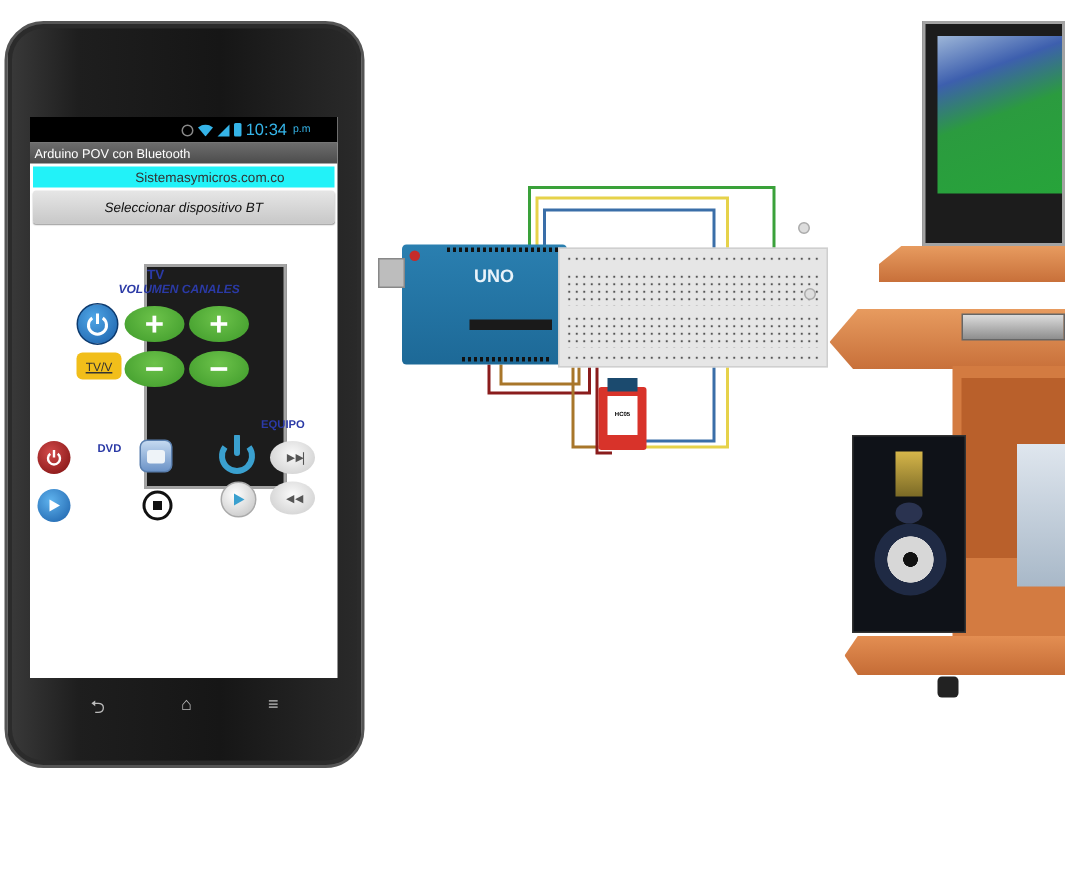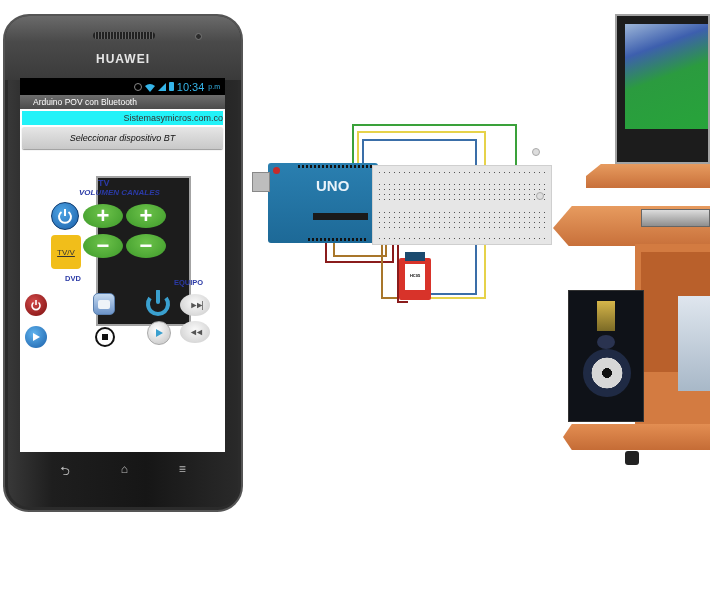--- a/index.html
+++ b/index.html
@@ -10,64 +10,64 @@
     background: linear-gradient(90deg, #3a3a3a 0%, #1e1e1e 20%, #161616 60%, #2a2a2a 100%);
     border: 2px solid #555; box-shadow: inset 0 0 0 3px #2b2b2b; }
   .phone .top { position: absolute; left: 0; top: 0; width: 100%; height: 64px; border-radius: 24px 24px 0 0;
     background: linear-gradient(180deg, #6a6a6a 0%, #4a4a4a 40%, #3a3a3a 100%); }
   .speaker { position: absolute; left: 88px; top: 16px; width: 62px; height: 7px; border-radius: 4px;
     background: repeating-linear-gradient(90deg, #222 0 2px, #666 2px 3px); }
   .camera { position: absolute; left: 190px; top: 17px; width: 7px; height: 7px; border-radius: 50%; background: #2c2c2c; border: 1px solid #777; }
   .brand { position: absolute; left: 0; width: 100%; top: 36px; text-align: center; color: #e6e6e6; font-weight: bold; font-size: 12px; letter-spacing: 1px; }
 
   .screen { position: absolute; left: 15px; top: 62px; width: 205px; height: 374px; background: #ffffff; overflow: hidden; }
-  .statusbar { height: 17px; background: #000; display: flex; justify-content: flex-end; align-items: center; gap: 3px; padding-right: 5px; color: #35b4e8; font-size: 10px; }
+  .statusbar { height: 17px; background: #000; display: flex; justify-content: flex-end; align-items: center; gap: 3px; padding-right: 18px; color: #35b4e8; font-size: 10px; }
   .statusbar .time { font-size: 11px; }
   .statusbar .ampm { font-size: 7px; margin-left: 1px; }
   .sb-icon { display: inline-block; }
   .alarm { width: 8px; height: 8px; border-radius: 50%; border: 1px solid #888; }
   .wifi { width: 10px; height: 8px; }
   .signal { width: 0; height: 0; border-left: 8px solid transparent; border-bottom: 8px solid #35b4e8; }
   .battery { width: 5px; height: 9px; background: #35b4e8; border-radius: 1px; }
 
-  .titlebar { height: 14px; background: linear-gradient(180deg, #6d6d6d, #4c4c4c); color: #fff; font-size: 8.5px; line-height: 14px; padding-left: 13px; }
-  .site-banner { margin: 2px 2px 0; height: 14px; background: #22f2f8; color: #333; font-size: 9px; text-align: right; line-height: 14px; padding-left: 35px; }
+  .titlebar { height: 14px; background: linear-gradient(180deg, #6d6d6d, #4c4c4c); color: #fff; font-size: 8.5px; line-height: 14px; padding-left: 3px; }
+  .site-banner { margin: 2px 2px 0; height: 14px; background: #22f2f8; color: #333; font-size: 9px; text-align: center; line-height: 14px; padding-left: 35px; }
   .select-btn { margin: 2px 2px 0; height: 22px; background: linear-gradient(180deg, #e6e6e6, #c8c8c8); color: #111; font-size: 9px; text-align: center; line-height: 22px; border-radius: 2px; box-shadow: 0 1px 1px #999; font-style: italic; }
 
   .lbl { position: absolute; color: #2b3aa6; font-size: 8px; font-weight: bold; }
   .lbl.tv { left: 76px; top: 98px; font-size: 9px; }
   .lbl.vc { left: 59px; top: 110px; font-style: italic; }
-  .lbl.dvd { left: 45px; top: 196px; font-size: 7.5px; }
+  .lbl.dvd { left: 45px; top: 216px; font-size: 7.5px; }
   .lbl.eq { left: 154px; top: 200px; font-size: 7.5px; }
 
   .btn { position: absolute; display: flex; align-items: center; justify-content: center; cursor: pointer; }
   .pill { width: 40px; height: 24px; border-radius: 50%; background: radial-gradient(ellipse at 50% 35%, #6cc24a, #3e9a2a); color: #fff; font-size: 22px; font-weight: bold; line-height: 1; }
   .pill .sym { display: block; }
   .power-tv { width: 28px; height: 28px; border-radius: 50%; background: radial-gradient(circle at 40% 35%, #4fa6e6, #1a5ea8); border: 1px solid #0d3a6e; }
-  .tvav { width: 30px; height: 34px; border-radius: 4px; background: #f1be1a; color: #333; font-size: 8px; text-decoration: underline; }
+  .tvav { width: 30px; height: 18px; border-radius: 4px; background: #f1be1a; color: #333; font-size: 8px; text-decoration: underline; }
 
   .power-dvd { width: 22px; height: 22px; border-radius: 50%; background: radial-gradient(circle at 40% 35%, #d24a4a, #7b0e0e); }
   .play-dvd { width: 22px; height: 22px; border-radius: 50%; background: radial-gradient(circle at 40% 35%, #5fb3ee, #1a5ea8); }
   .eject-dvd { width: 22px; height: 22px; border-radius: 5px; background: linear-gradient(180deg, #c4d9f0, #6d94c8); border: 1px solid #5a7fae; }
   .eject-dvd .inner { width: 12px; height: 9px; background: #eef3f8; border-radius: 2px; }
   .stop-dvd { width: 20px; height: 20px; border-radius: 50%; border: 2px solid #111; background: #fff; }
   .stop-dvd .sq { width: 6px; height: 6px; background: #111; }
   .power-eq { width: 30px; height: 26px; }
   .ff-eq, .rw-eq { width: 30px; height: 22px; border-radius: 50%; background: radial-gradient(ellipse at 50% 40%, #fafafa, #c9c9c9); color: #555; font-size: 9px; letter-spacing: -3px; }
   .play-eq { width: 24px; height: 24px; border-radius: 50%; background: radial-gradient(circle at 40% 35%, #ffffff, #bfbfbf); border: 1px solid #aaa; }
 
   .navbar { position: absolute; top: 446px; left: 0; width: 100%; display: flex; justify-content: space-around; padding: 0 30px; color: #bbb; font-size: 12px; }
 
   
   .circuit { position: absolute; left: 258px; top: 120px; width: 295px; height: 190px; }
   .wire { position: absolute; }
   .arduino { position: absolute; left: 10px; top: 43px; width: 110px; height: 80px; background: linear-gradient(180deg, #2a7fb0, #1d6997); border-radius: 3px; }
   .usb { position: absolute; left: -6px; top: 52px; width: 18px; height: 20px; background: #bdbdbd; border: 1px solid #888; }
   .arduino .chip { position: absolute; left: 45px; top: 50px; width: 55px; height: 7px; background: #1a1a1a; }
-  .arduino .logo { position: absolute; left: 48px; top: 14px; color: #e9f3fa; font-size: 15px; font-weight: bold; }
+  .arduino .logo { position: absolute; left: 48px; top: 14px; color: #e9f3fa; font-size: 12px; font-weight: bold; }
   .arduino .reset { position: absolute; left: 5px; top: 4px; width: 7px; height: 7px; border-radius: 50%; background: #c42b2b; }
   .arduino .pins { position: absolute; left: 30px; top: 2px; width: 75px; height: 3px; background: repeating-linear-gradient(90deg, #111 0 2px, transparent 2px 4px); }
   .arduino .pins.b { top: 75px; left: 40px; width: 60px; }
   .breadboard { position: absolute; left: 114px; top: 45px; width: 180px; height: 80px; background: #e6e6e6; border: 1px solid #cfcfcf; }
   .breadboard .holes { position: absolute; left: 4px; right: 4px; height: 22px; background: radial-gradient(circle, #555 0.8px, transparent 1px) 0 0 / 5px 5px; }
   .breadboard .h1 { top: 4px; height: 6px; }
   .breadboard .h2 { top: 16px; }
   .breadboard .h3 { top: 44px; }
   .breadboard .h4 { top: 70px; height: 6px; }
   .hc05 { position: absolute; left: 141px; top: 138px; width: 32px; height: 42px; background: #d8332a; border-radius: 2px; }
@@ -91,25 +91,20 @@
   .speaker-box .tweet { position: absolute; left: 28px; top: 10px; width: 18px; height: 30px; background: linear-gradient(180deg, #d6b64a, #7b6a26); }
   .speaker-box .woofer { position: absolute; left: 14px; top: 58px; width: 48px; height: 48px; border-radius: 50%; background: radial-gradient(circle, #111 0 14%, #d7d7d7 15% 45%, #1f2a44 46% 100%); }
   .speaker-box .mid { position: absolute; left: 28px; top: 44px; width: 18px; height: 14px; border-radius: 50%; background: #2a3350; }
   .bottom-shelf { position: absolute; left: 10px; top: 410px; width: 147px; height: 26px; background: linear-gradient(180deg, #e38e52, #c56c36); clip-path: polygon(6% 0, 100% 0, 100% 100%, 6% 100%, 0 50%); }
   .caster { position: absolute; left: 72px; top: 437px; width: 14px; height: 14px; background: #222; border-radius: 3px; }
 </style>
 </head>
 <body>
 
 <div class="phone">
-  <div class="top">
-    <div class="speaker"></div>
-    <div class="camera"></div>
-    <div class="brand">HUAWEI</div>
-  </div>
 
   <div class="screen">
     <div class="statusbar">
       <span class="sb-icon alarm"></span>
       <span class="sb-icon wifi">
         <svg width="10" height="8" viewBox="0 0 10 8">
             <path d="M5 8 L0 2 Q5 -2 10 2 Z" fill="#35b4e8"></path>
           </svg>
       </span>
       <span class="sb-icon signal"></span>

